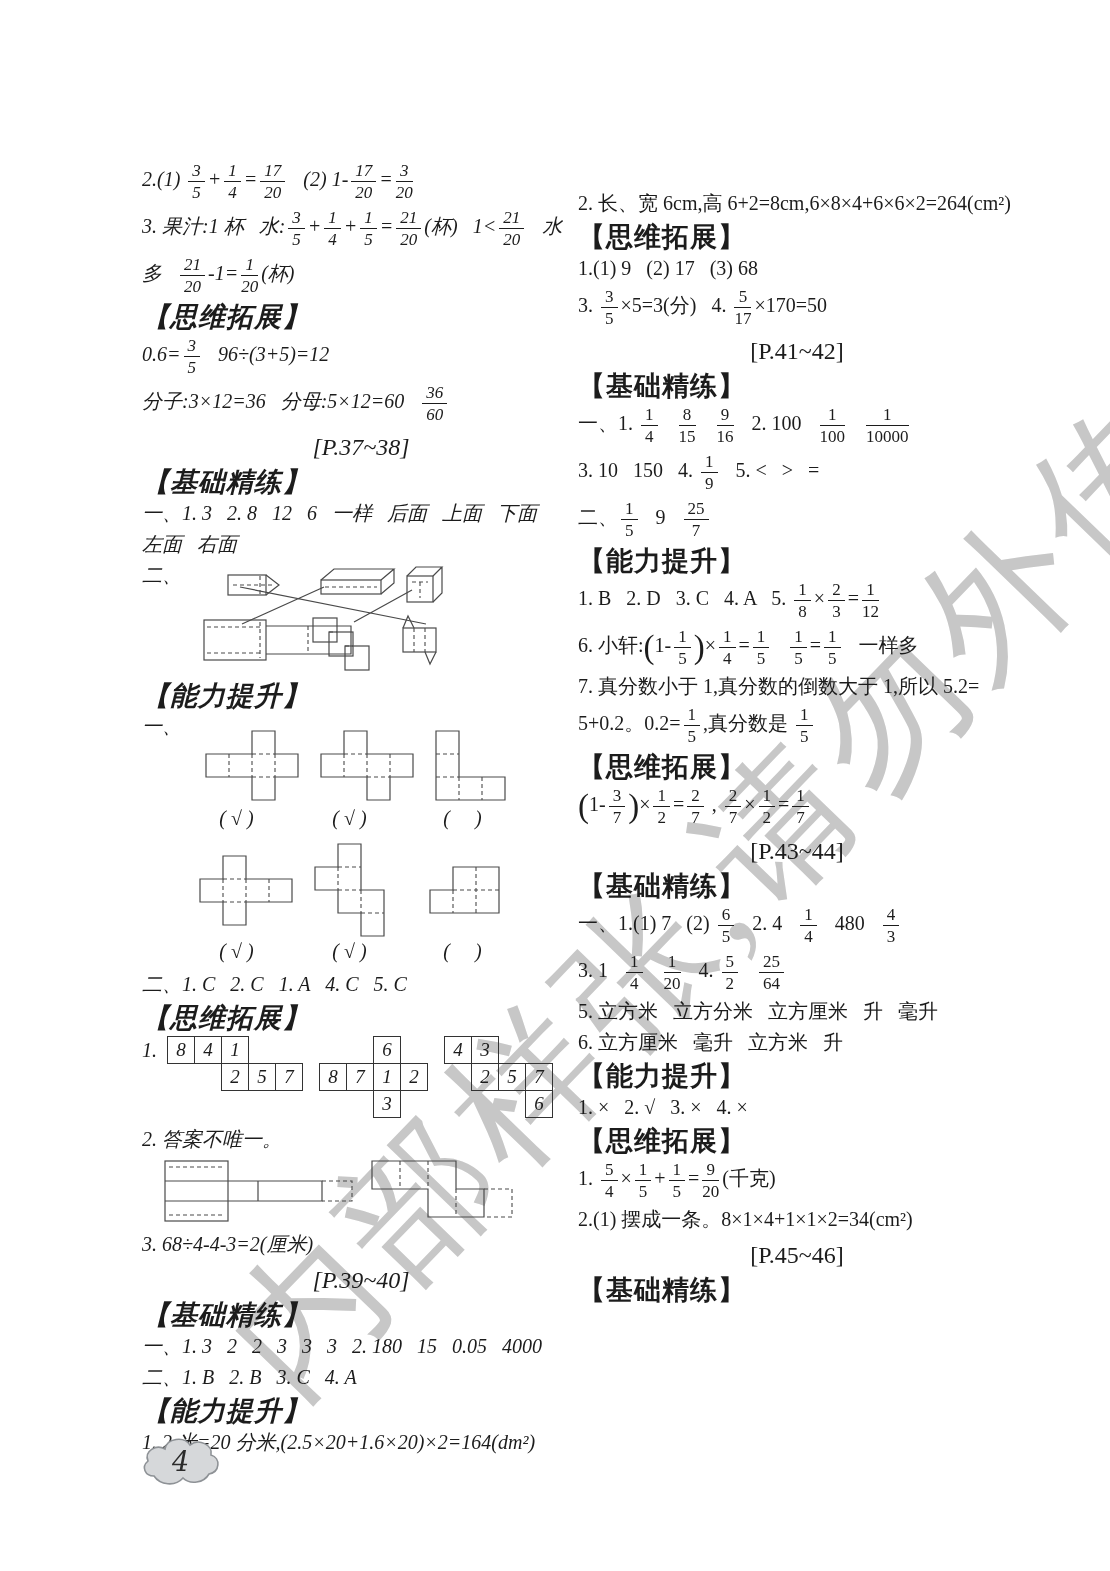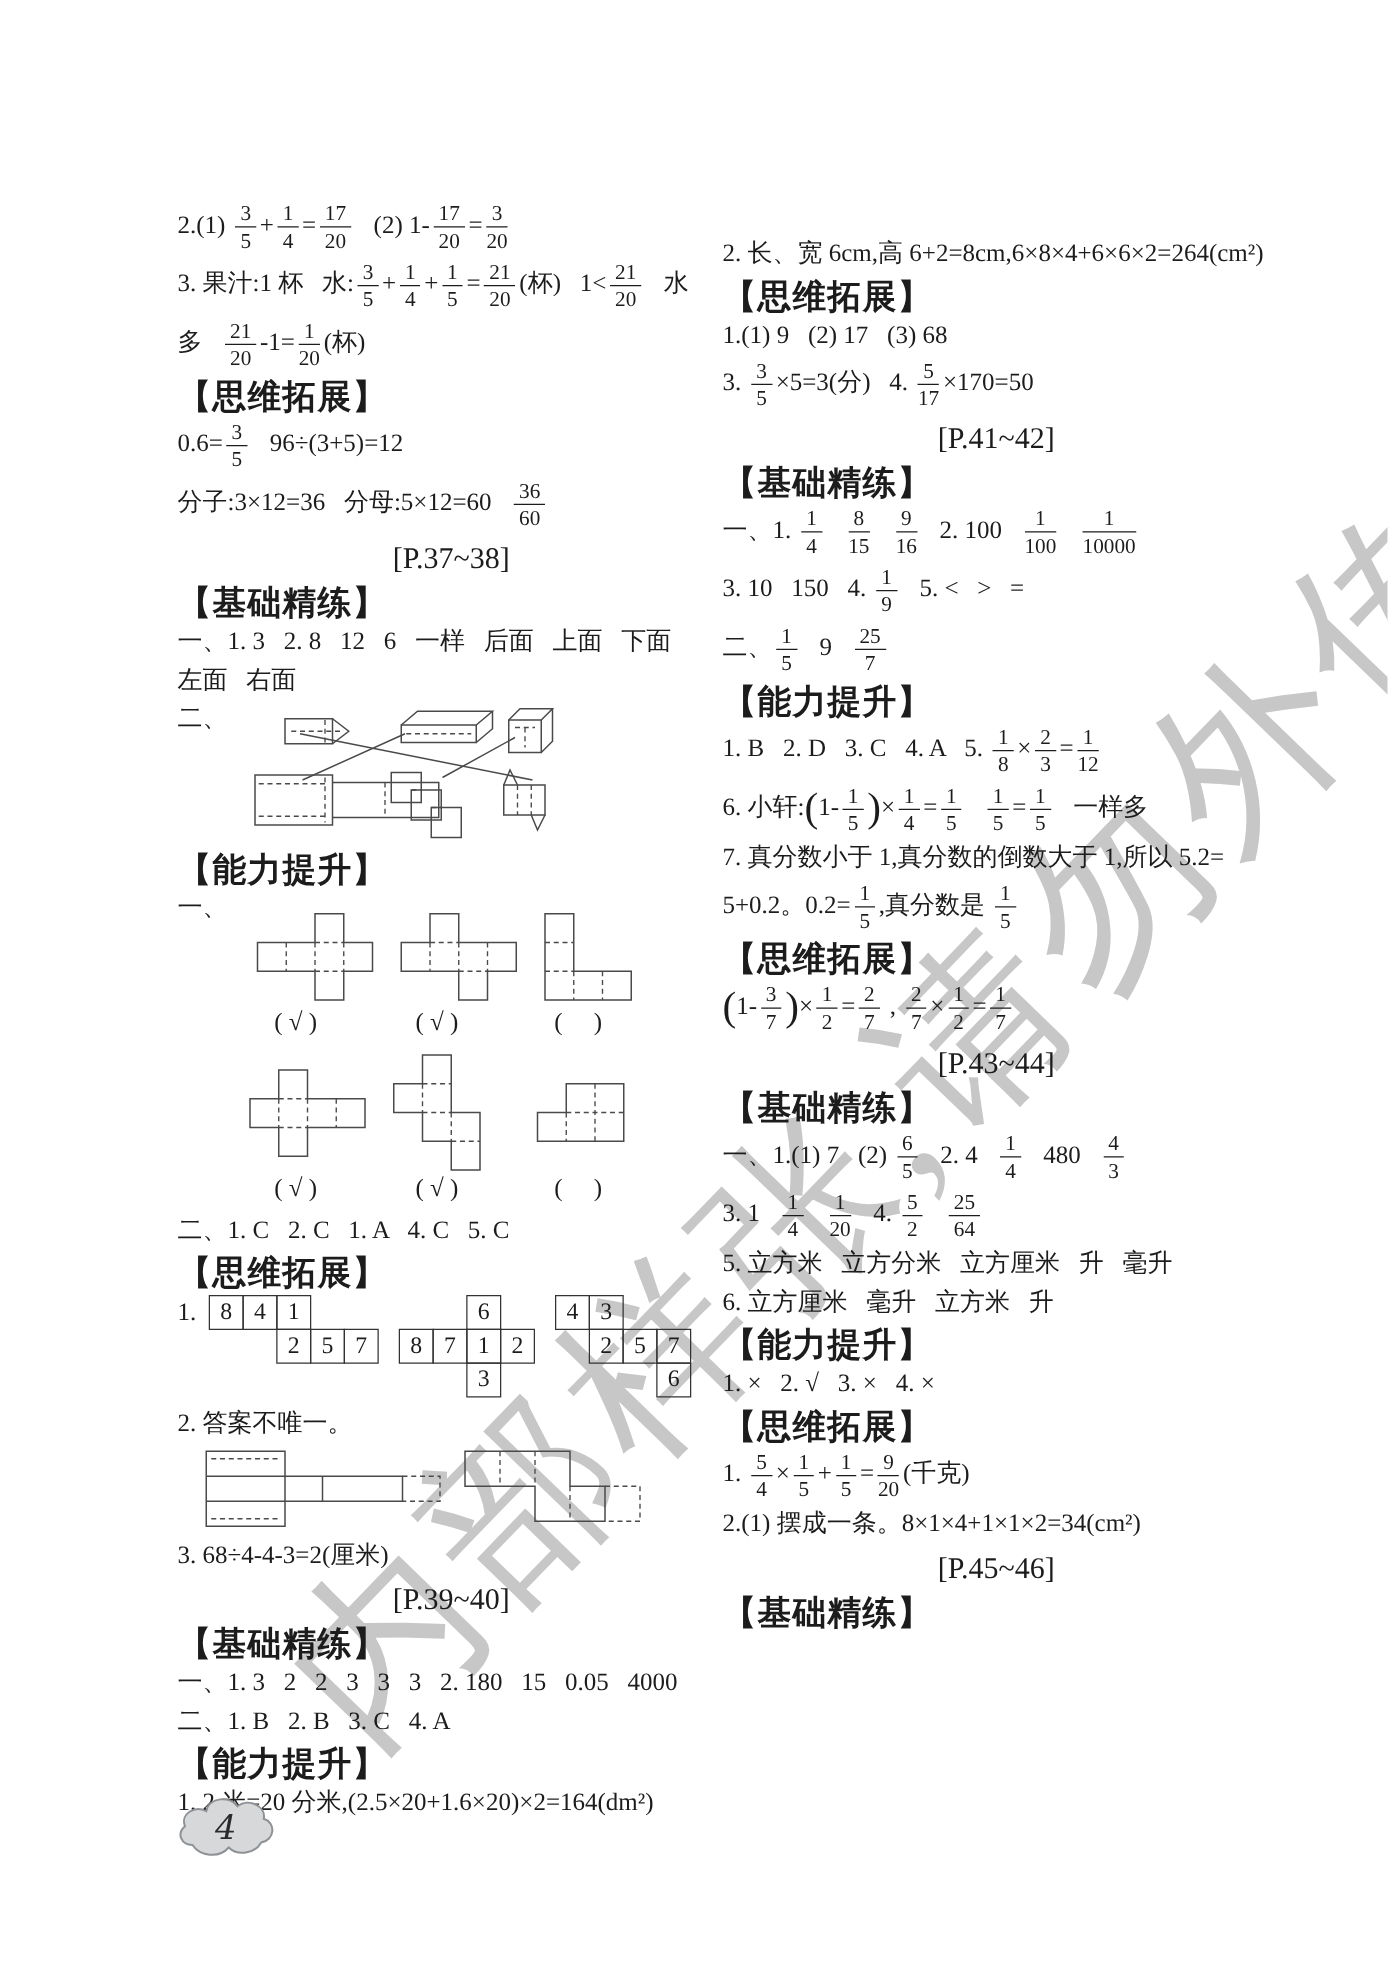--- a/index.html
+++ b/index.html
@@ -2,21 +2,21 @@
 <html><head>
 <meta charset="utf-8">
 <style>
   html,body{margin:0;padding:0;}
   body{width:1110px;height:1571px;position:relative;background:#ffffff;overflow:hidden;
        font-family:"Liberation Serif","DejaVu Serif",serif;color:#1c1c1c;}
   .watermark{position:absolute;left:185px;top:1300px;transform:rotate(-46deg);transform-origin:0 0;
        font-size:148px;letter-spacing:10px;color:#c7c7c7;white-space:nowrap;z-index:0;
        font-family:"Liberation Serif","DejaVu Serif",serif;}
   .col{position:absolute;width:438px;z-index:1;font-size:20px;}
-  .col-left{left:142px;top:156px;}
+  .col-left{left:142px;top:156px;font-style:italic;}
   .col-right{left:578px;top:148px;margin-top:38px;}
   .line{white-space:pre;margin:4px 0;line-height:27px;}
   .hdr{font-family:"Liberation Sans","DejaVu Sans",sans-serif;font-weight:bold;font-size:27px;
        margin:7px 0 3px 0;line-height:27px;letter-spacing:1px;}
   .pref{text-align:center;font-size:24px;margin:8px 0;line-height:28px;}
   .frac{display:inline-block;vertical-align:middle;text-align:center;font-size:17px;line-height:1.12;margin:1px 3px;}
   .frac .n{display:block;border-bottom:1.3px solid #1c1c1c;padding:0 4px 1px 4px;}
   .frac .d{display:block;padding-top:1px;}
   .bigp{font-size:33px;vertical-align:middle;line-height:1;font-weight:400;}
   .marks{margin:2px 0 6px 38px;}

